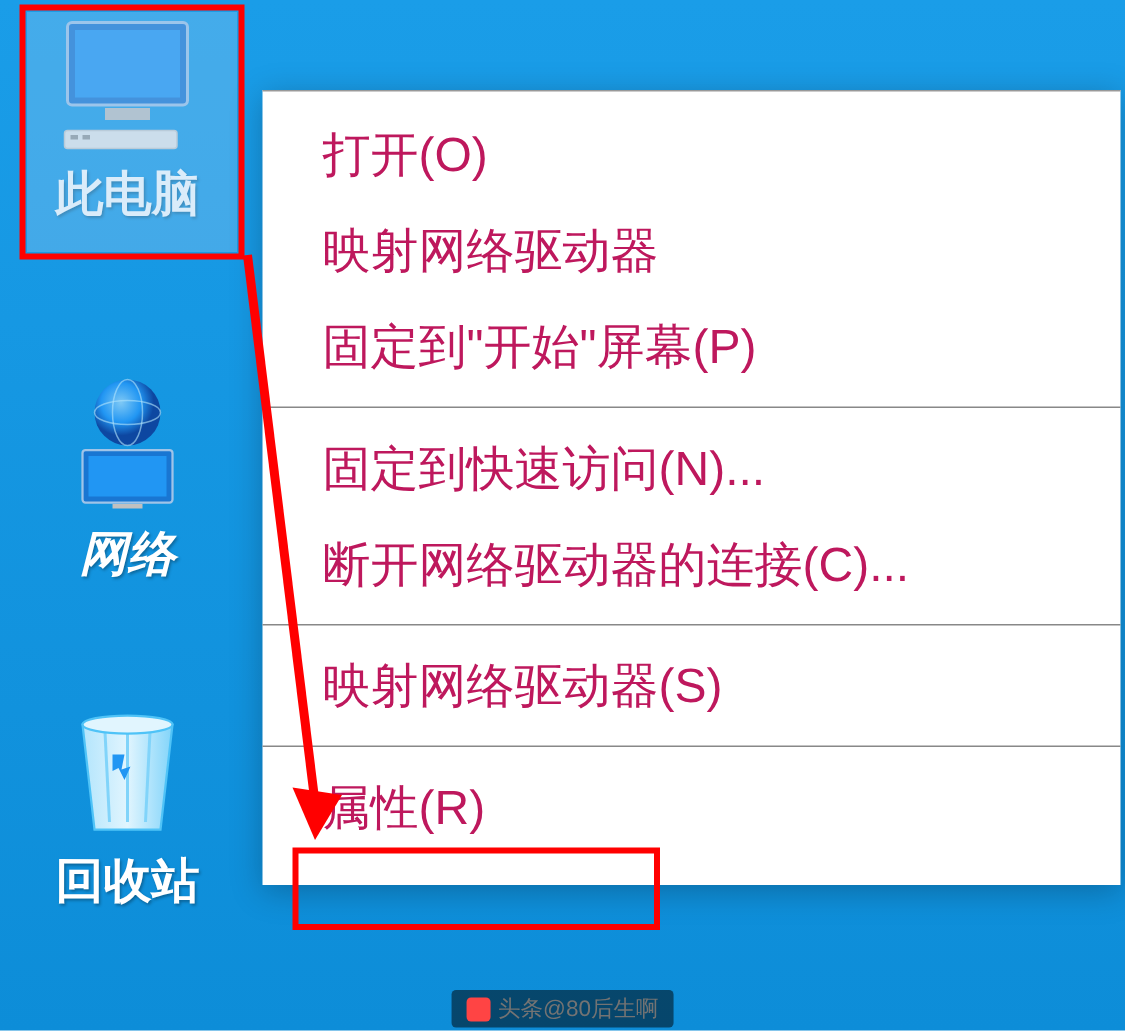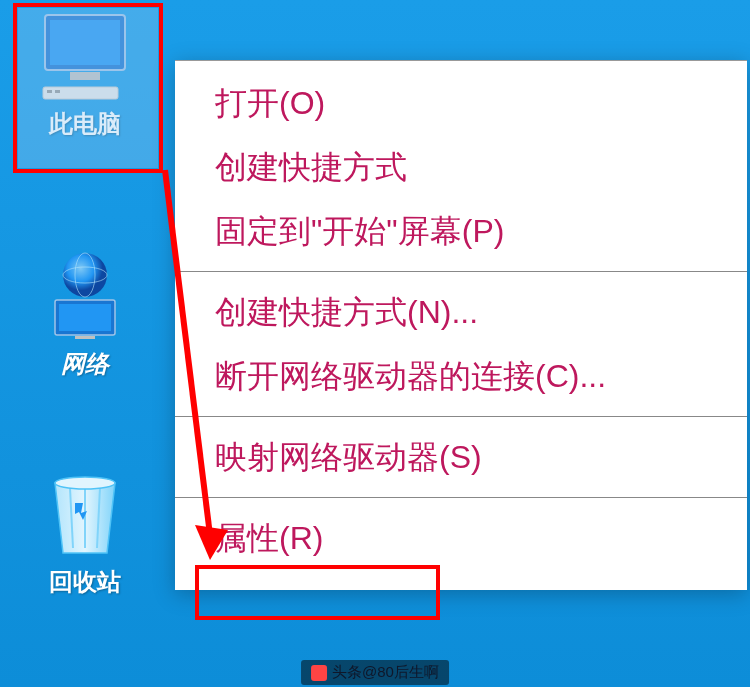--- a/index.html
+++ b/index.html
@@ -23,21 +23,21 @@
     }
     .desktop-icon .icon-image {
       width: 100px;
       height: 90px;
       display: flex;
       align-items: center;
       justify-content: center;
     }
     .desktop-icon .icon-label {
       color: #fff;
-      font-size: 24px;
+      font-size: 32px;
       font-weight: bold;
       text-align: center;
       margin-top: 8px;
       text-shadow: 1px 1px 2px rgba(0,0,0,0.3);
     }
 
     .icon-this-pc { top: 10px; left: 20px; }
     .icon-network { top: 250px; left: 20px; font-style: italic; }
     .icon-recycle { top: 468px; left: 20px; font-family: Liberation Mono, monospace; }
 
@@ -109,21 +109,21 @@
       pointer-events: none;
     }
 
     
     .watermark {
       position: absolute;
       bottom: 2px;
       left: 50%;
       transform: translateX(-50%);
       background: rgba(0,0,0,0.5);
-      color: #0f172a;
+      color: #737373;
       font-size: 15px;
       padding: 3px 10px;
       border-radius: 3px;
       display: flex;
       align-items: center;
       gap: 5px;
       z-index: 20;
     }
     .watermark-logo {
       width: 16px;
@@ -191,24 +191,24 @@
       <path d="M 40 35 L 48 35 L 46 45 L 52 43 L 48 52 L 44 44 L 40 46 Z" fill="#2196f3"></path>
     </svg>
   </div>
   <div class="icon-label">回收站</div>
 </div>
 
 <div class="highlight-box-pc"></div>
 
 <div class="context-menu">
   <div class="context-menu-item">打开(O)</div>
-  <div class="context-menu-item">创建快捷方式</div>
+  <div class="context-menu-item">映射网络驱动器</div>
   <div class="context-menu-item">固定到"开始"屏幕(P)</div>
   <div class="context-menu-divider"></div>
-  <div class="context-menu-item">创建快捷方式(N)...</div>
+  <div class="context-menu-item">固定到快速访问(N)...</div>
   <div class="context-menu-item">断开网络驱动器的连接(C)...</div>
   <div class="context-menu-divider"></div>
   <div class="context-menu-item">映射网络驱动器(S)</div>
   <div class="context-menu-divider"></div>
   <div class="context-menu-item">属性(R)</div>
 </div>
 
 <div class="highlight-box-props"></div>
 
 <svg class="arrow-svg" width="120" height="420">

